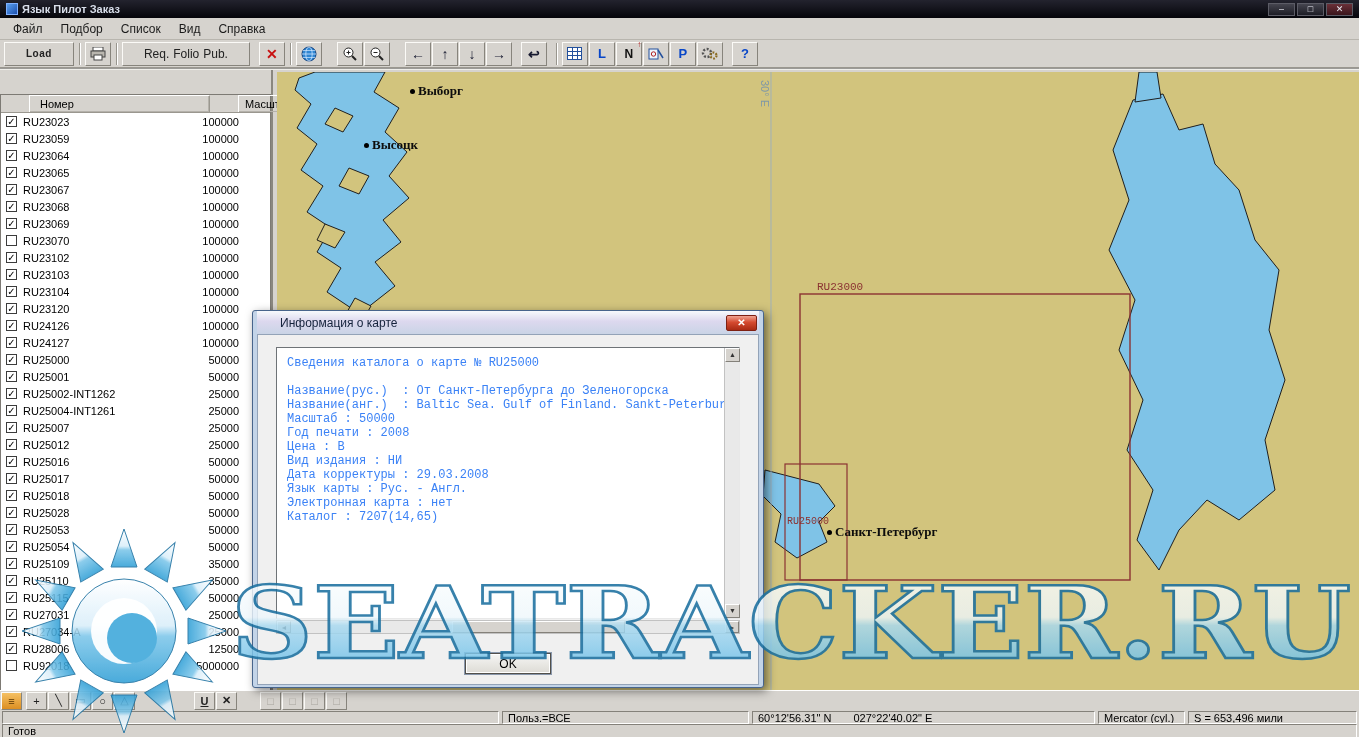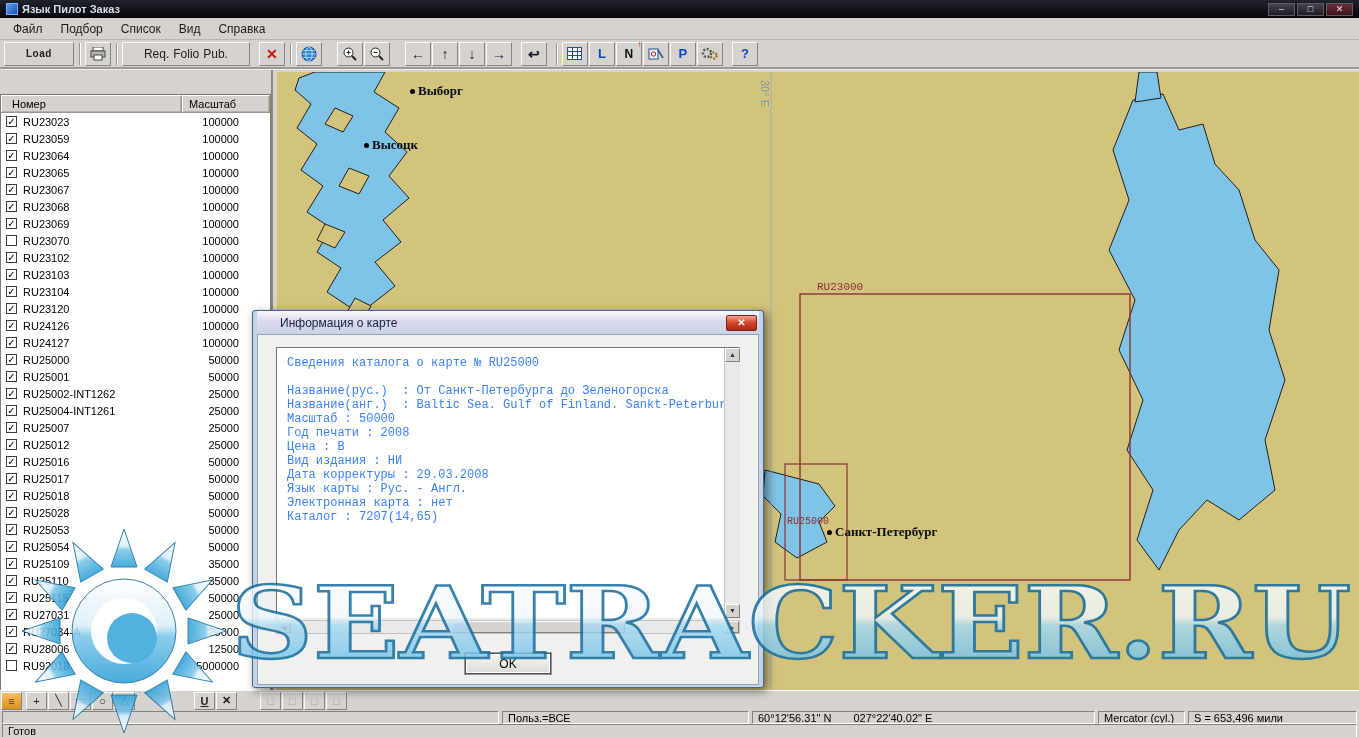--- a/index.html
+++ b/index.html
@@ -46,21 +46,21 @@
   .left-panel { position:absolute; left:0; top:0; width:273px; height:622px; background:#d6d3ce;
                 border-right:2px solid #8a877f; }
   .tabs { display:flex; height:24px; align-items:flex-end; padding-left:2px; background:#d6d3ce; }
   .tab { padding:3px 12px 3px 12px; font-size:12px; background:#cfccc5; border:1px solid #87847c;
          border-bottom:none; border-radius:3px 3px 0 0; margin-right:1px; color:#222; }
   .tab.active { background:#f4f2ee; font-weight:bold; height:22px; position:relative; top:1px; }
   .tablewrap { position:absolute; left:0; top:24px; right:0; bottom:0; background:#fff;
                border:1px solid #7d7a74; }
   .thead { display:flex; height:18px; background:#d6d3ce; border-bottom:1px solid #9a978f; font-size:11px; }
   .th { display:flex; align-items:center; border-right:1px solid #9a978f;
-        border-top:1px solid #fff; border-left:1px solid #fff; box-shadow:inset -1px -1px 0 #b5b2ab; }
+        border-top:1px solid #fff; border-left:1px solid #fff; box-shadow:inset -1px -1px 0 #b5b2ab;margin-left:28px; }
   .th.num { flex:0 0 181px; padding-left:10px; }
   .th.scale { flex:1; padding-left:6px; }
   .tbody { overflow:hidden; height:561px; }
   .trow { display:flex; align-items:center; height:17px; font-size:11px; }
   .cb { flex:0 0 11px; height:11px; border:1px solid #3c3c3c; background:#fff; margin:0 6px 0 5px;
         font-size:10px; line-height:9px; text-align:center; color:#000; }
   .cnum { flex:0 0 157px; white-space:nowrap; }
   .cscale { flex:0 0 90px; text-align:right; padding-right:31px; }
 
   

